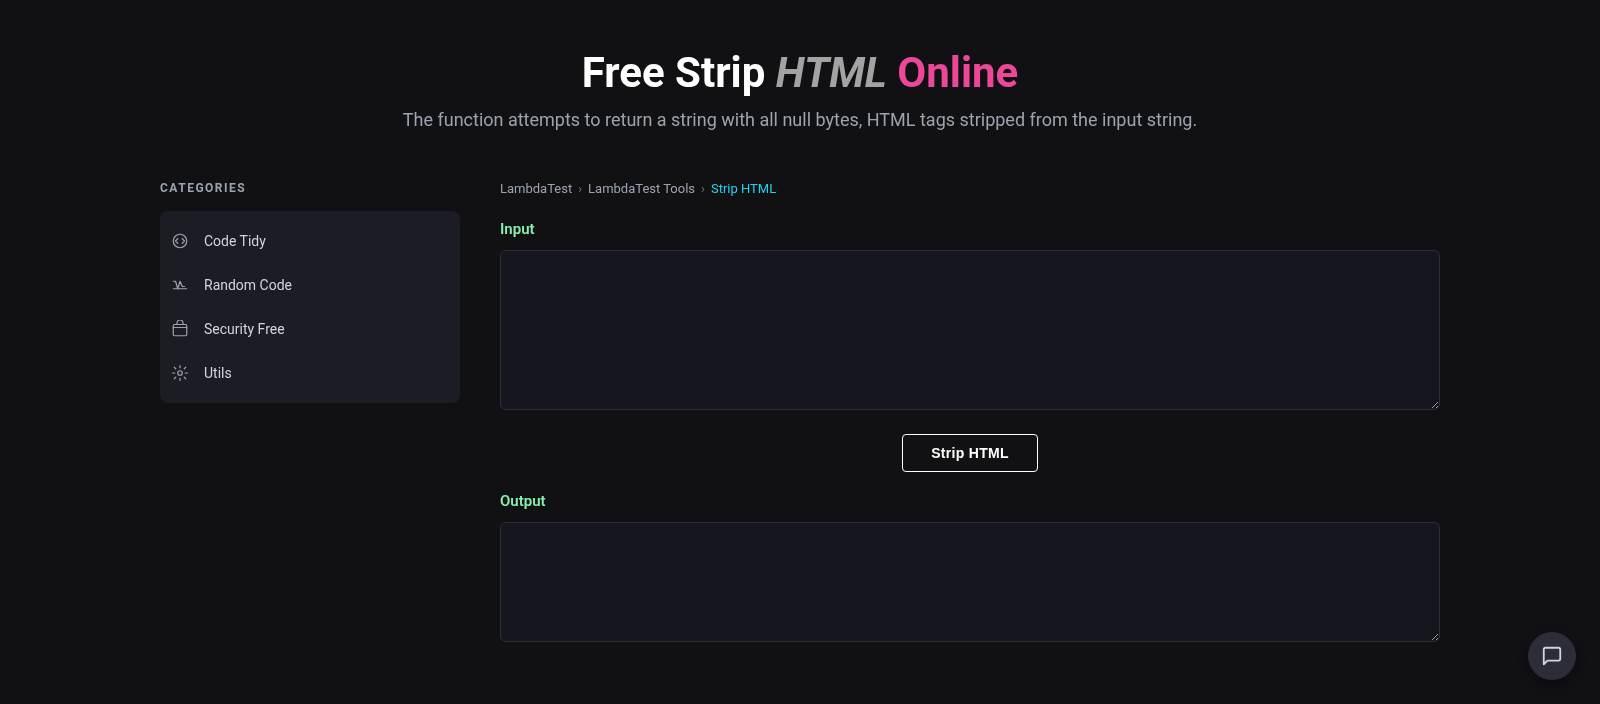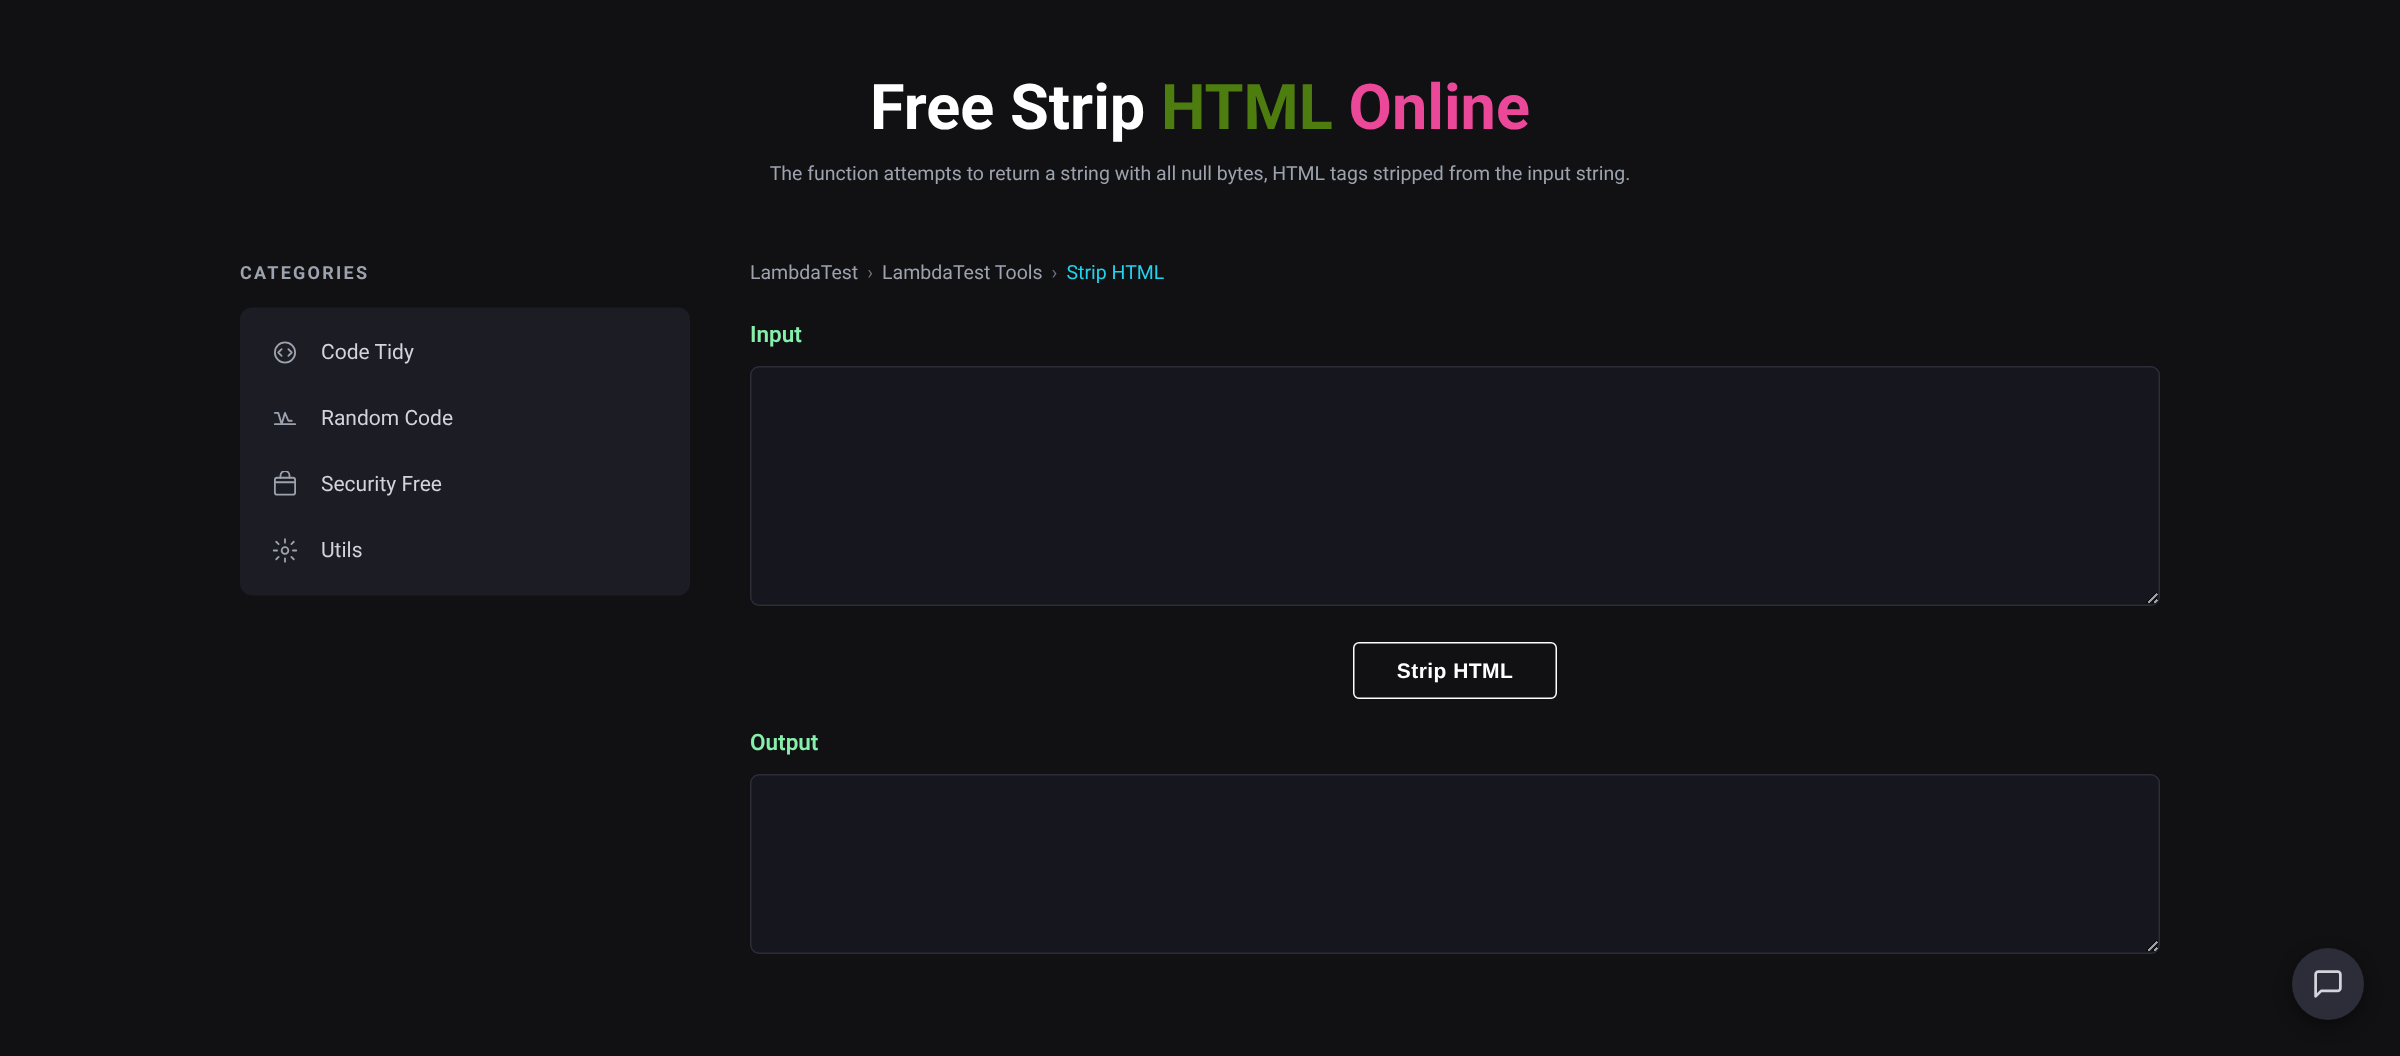--- a/index.html
+++ b/index.html
@@ -19,30 +19,31 @@
     }
 
     .header-title {
       font-size: 42px;
       font-weight: 700;
       color: #ffffff;
       margin-bottom: 12px;
     }
 
     .header-title .html-word {
-      color: #4d7c0f;
+      color: #a3a3a3;
+      font-style: italic;
     }
 
     .header-title .online-word {
       color: #ec4899;
     }
 
     .header-subtitle {
       color: #9ca3af;
-      font-size: 13px;
+      font-size: 18px;
     }
 
     
     .main-layout {
       display: flex;
       max-width: 1400px;
       margin: 11px auto;
       padding: 0 60px 40px;
       gap: 40px;
     }
@@ -65,21 +66,21 @@
     .sidebar-card {
       background-color: #1c1c24;
       border-radius: 8px;
       padding: 8px 0;
     }
 
     .sidebar-item {
       display: flex;
       align-items: center;
       gap: 14px;
-      padding: 12px 20px;
+      padding: 12px 10px;
       cursor: pointer;
       border-radius: 6px;
       transition: background 0.15s;
     }
 
     .sidebar-item-icon {
       width: 20px;
       height: 20px;
       display: flex;
       align-items: center;

